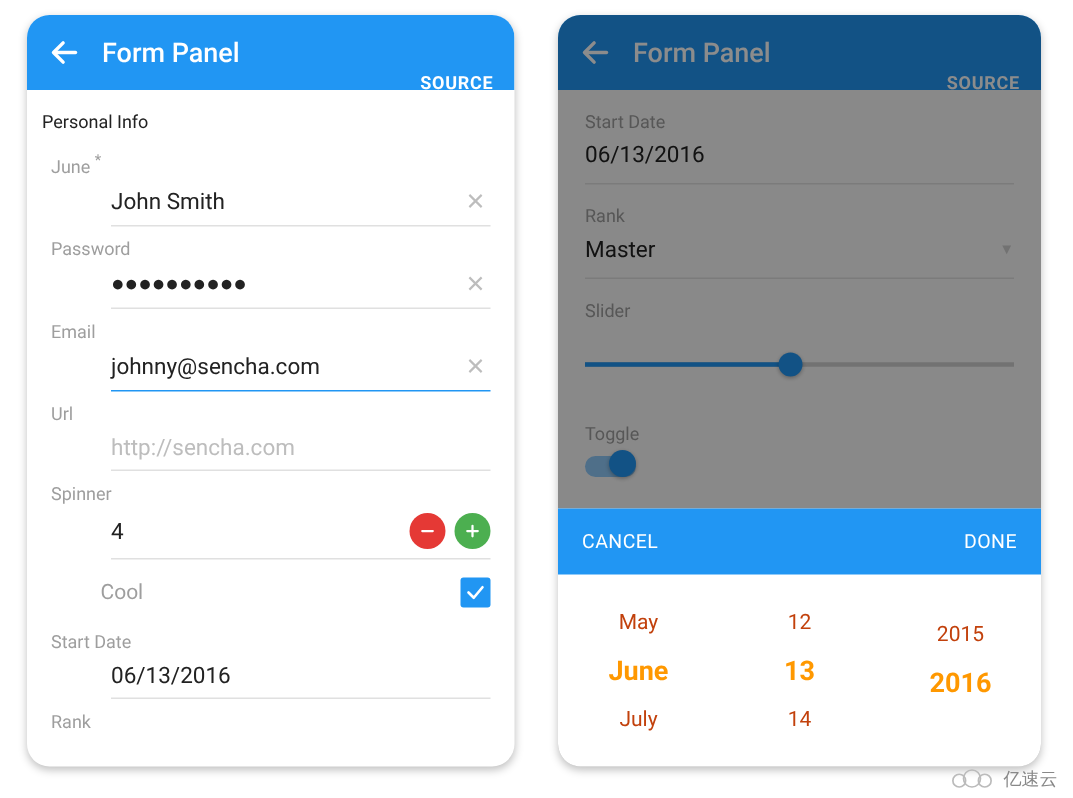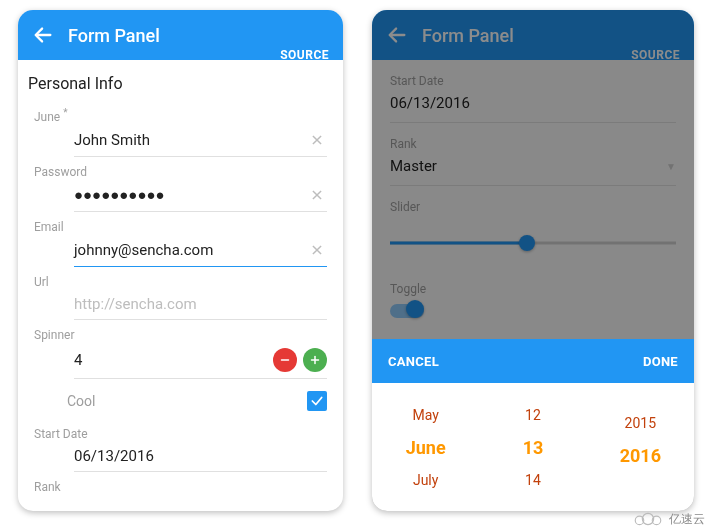--- a/index.html
+++ b/index.html
@@ -9,21 +9,21 @@
   .left  { left: 18px; top: 10px; width: 325px; height: 501px; }
   .right { left: 372px; top: 10px; width: 322px; height: 501px; }
 
   
   .hdr { background: #2196f3; color: #fff; height: 50px; display: flex; align-items: center; padding: 0 14px; }
   .hdr .back { width: 22px; height: 22px; display: flex; align-items: center; justify-content: center; margin-right: 14px; }
   .hdr .title { font-size: 18px; font-weight: 500; flex: 1; }
   .hdr .src { font-size: 12px; font-weight: 700; letter-spacing: .5px; margin-top: 40px; }
 
   .scroll { flex: 1; overflow: hidden; }
-  .sect { font-size: 16px; color: #222; padding: 14px 10px 8px 10px; }
+  .sect { font-size: 12px; color: #222; padding: 14px 10px 8px 10px; }
   .field { padding: 6px 16px 2px 16px; }
   .lbl { font-size: 12px; color: #9e9e9e; display: block; margin-bottom: 2px; }
   .lbl sup { color: #9e9e9e; }
   .row { display: flex; align-items: center; border-bottom: 1px solid; border-color: #e0e0e0; padding: 4px 0 6px 0; margin-left: 40px; }
   .row.active { border-color: #2196f3; }
   .row .val { flex: 1; font-size: 15px; color: #222; border: none; outline: none; background: transparent; }
   .row .ph { color: #bdbdbd; }
   .clear { color: #bdbdbd; width: 20px; height: 20px; display: flex; align-items: center; justify-content: center; }
   .clear svg { width: 14px; height: 14px; }
 
@@ -49,21 +49,21 @@
 
   .toggle { margin: 4px 18px 14px 18px; width: 34px; height: 18px; }
   .tog-track { width: 34px; height: 14px; background: #90caf9; border-radius: 10px; position: relative; top: 2px; }
   .tog-thumb { width: 18px; height: 18px; border-radius: 50%; background: #2196f3; position: relative; top: -16px; left: 16px; box-shadow: 0 1px 3px rgba(0,0,0,.3); }
 
   
   .dim { position: absolute; left: 0; right: 0; top: 0; bottom: 0; background: rgba(0,0,0,.45); }
 
   
   .picker { position: absolute; left: 0; right: 0; bottom: 0; background: #fff; }
-  .picker-bar { background: #2196f3; color: #fff; height: 44px; display: flex; align-items: center; justify-content: space-between; padding: 0 16px; font-size: 13px; font-weight: 700; letter-spacing: .3px; }
+  .picker-bar { background: #2196f3; color: #fff; height: 44px; display: flex; align-items: center; justify-content: space-between; padding: 0 16px; font-size: 13px; font-weight: 400; letter-spacing: .3px; }
   .wheels { display: flex; height: 128px; }
   .wheel { flex: 1; display: flex; flex-direction: column; justify-content: center; align-items: center; gap: 14px; }
   .wheel .opt { font-size: 14px; color: #c2410c; }
   .wheel .sel { font-size: 18px; font-weight: 700; color: #ff9800; }
 
   
   .wm { position: absolute; right: 10px; bottom: 4px; display: flex; align-items: center; gap: 4px; color: #888; font-size: 12px; }
   .wm svg { width: 34px; height: 18px; }
 </style>
 </head>

